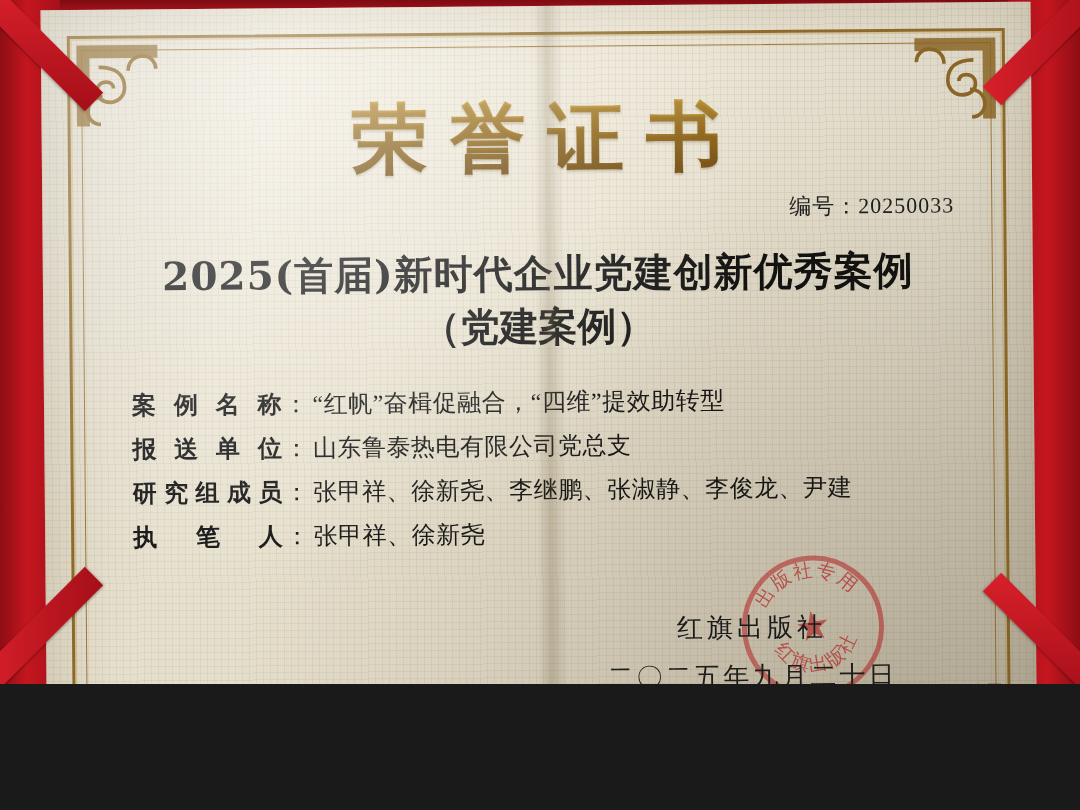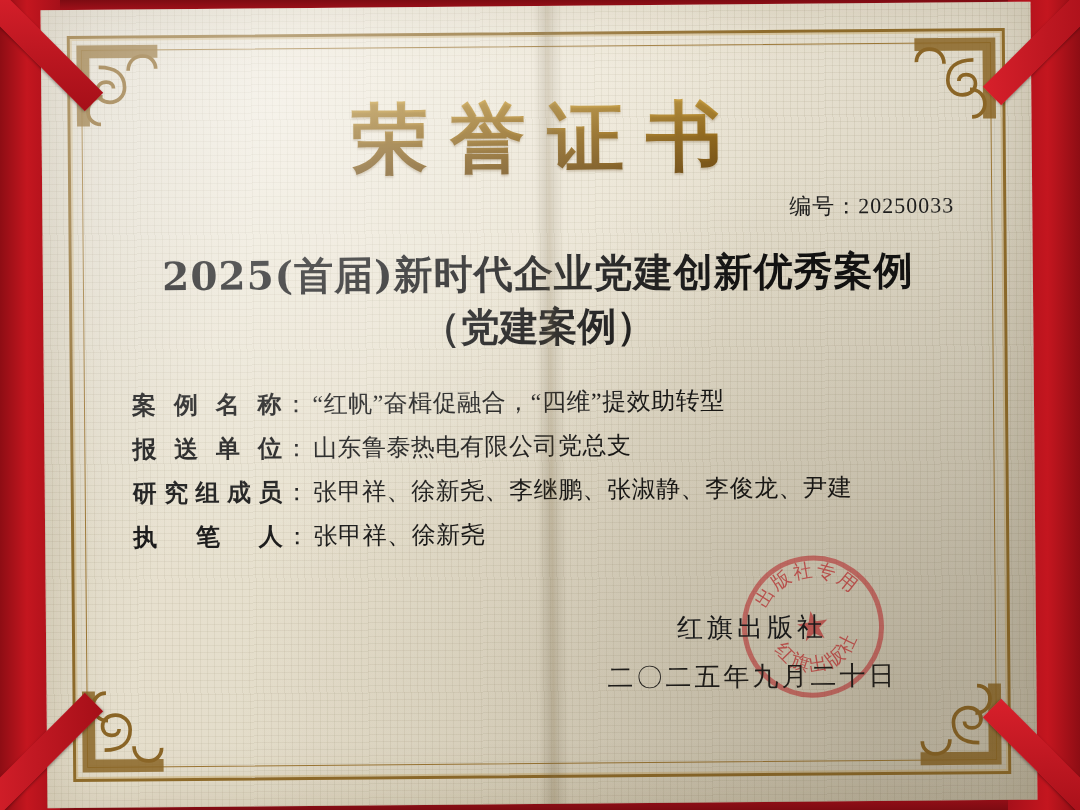--- a/index.html
+++ b/index.html
@@ -11,21 +11,21 @@
     width: 1080px;
     height: 810px;
     overflow: hidden;
     font-family: "Liberation Serif", serif;
   }
 
   
   #photo {
     position: relative;
     width: 1080px;
-    height: 810px;
+    height: 684px;
     background: #e9e4d8;
     overflow: hidden;
   }
 
   
   .cover {
     position: absolute;
     background: #b5101a;
   }
   .cover-left   { left: 0;  top: 0; width: 60px;  height: 810px;

